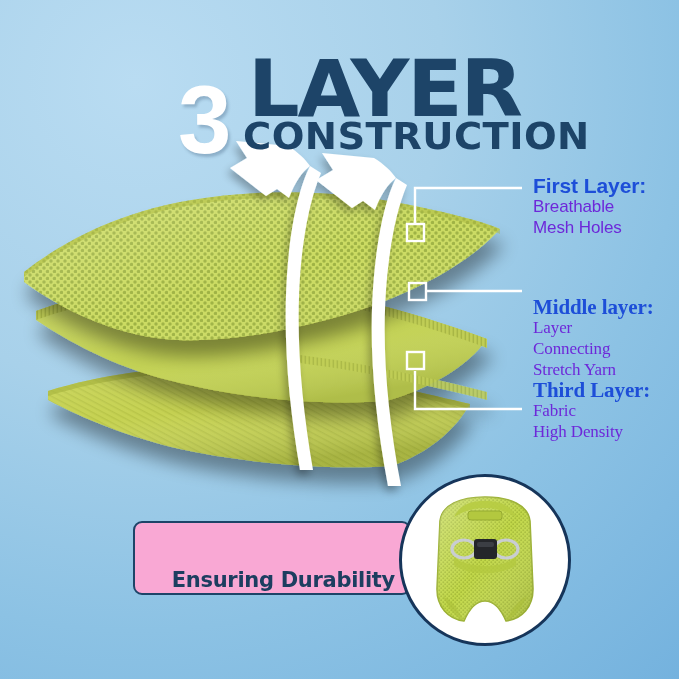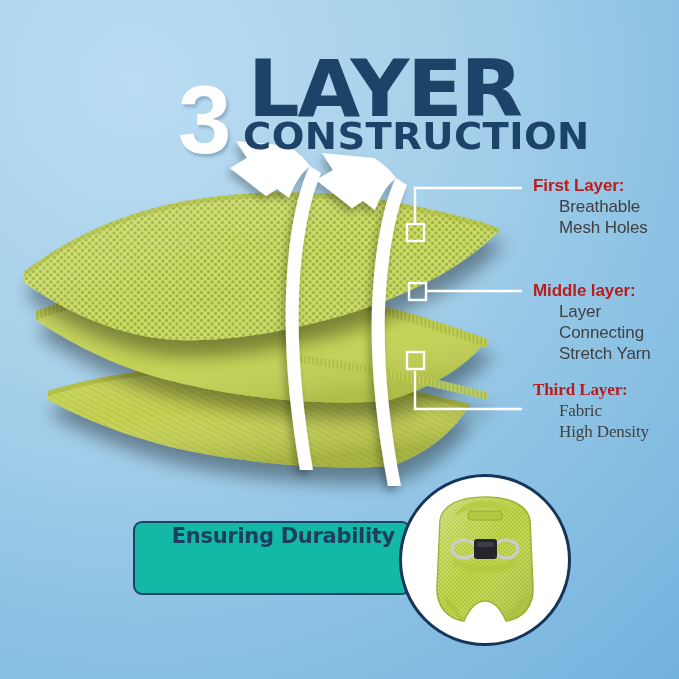--- a/index.html
+++ b/index.html
@@ -42,33 +42,33 @@
     z-index:2;
   }
 
   
   .stack{position:absolute;left:0;top:0;width:679px;height:679px;}
 
   
   .callout-svg{position:absolute;left:0;top:0;width:679px;height:679px;pointer-events:none;}
 
   .lbl{position:absolute;color:#1d3e60;}
-  .lbl .hd{font-weight:bold;font-size:17px;line-height:20px;color:#b91c1c;letter-spacing:-.1px;}
-  .lbl .bd{font-size:17px;line-height:21px;color:#404040;letter-spacing:-.1px;margin-left:26px;}
+  .lbl .hd{font-weight:bold;font-size:21px;line-height:20px;color:#1d4ed8;letter-spacing:-.1px;}
+  .lbl .bd{font-size:17px;line-height:21px;color:#6d28d9;letter-spacing:-.1px;}
 
   #lbl1{left:533px;top:176px;}
-  #lbl2{left:533px;top:281px;}
+  #lbl2{left:533px;top:297px;font-family:Liberation Serif, serif;}
   #lbl3{left:533px;top:380px;font-family:Liberation Serif, serif;}
 
   
   .callbox{
     position:absolute;left:133px;top:521px;width:278px;height:74px;
-    background:#14b8a6;border:2px solid #1d4468;border-radius:9px;
+    background:#f9a8d4;border:2px solid #1d4468;border-radius:9px;
     box-sizing:border-box;
-    display:flex;flex-direction:column;justify-content:flex-start;
+    display:flex;flex-direction:column;justify-content:flex-end;
     padding-right:14px;
     z-index:4;
   }
   .callbox .l1,.callbox .l2{
     text-align:right;color:#1d3e60;font-weight:bold;
     font-size:21px;line-height:26px;letter-spacing:-.3px;
     font-family:"DejaVu Sans", sans-serif;
   }
 
   

